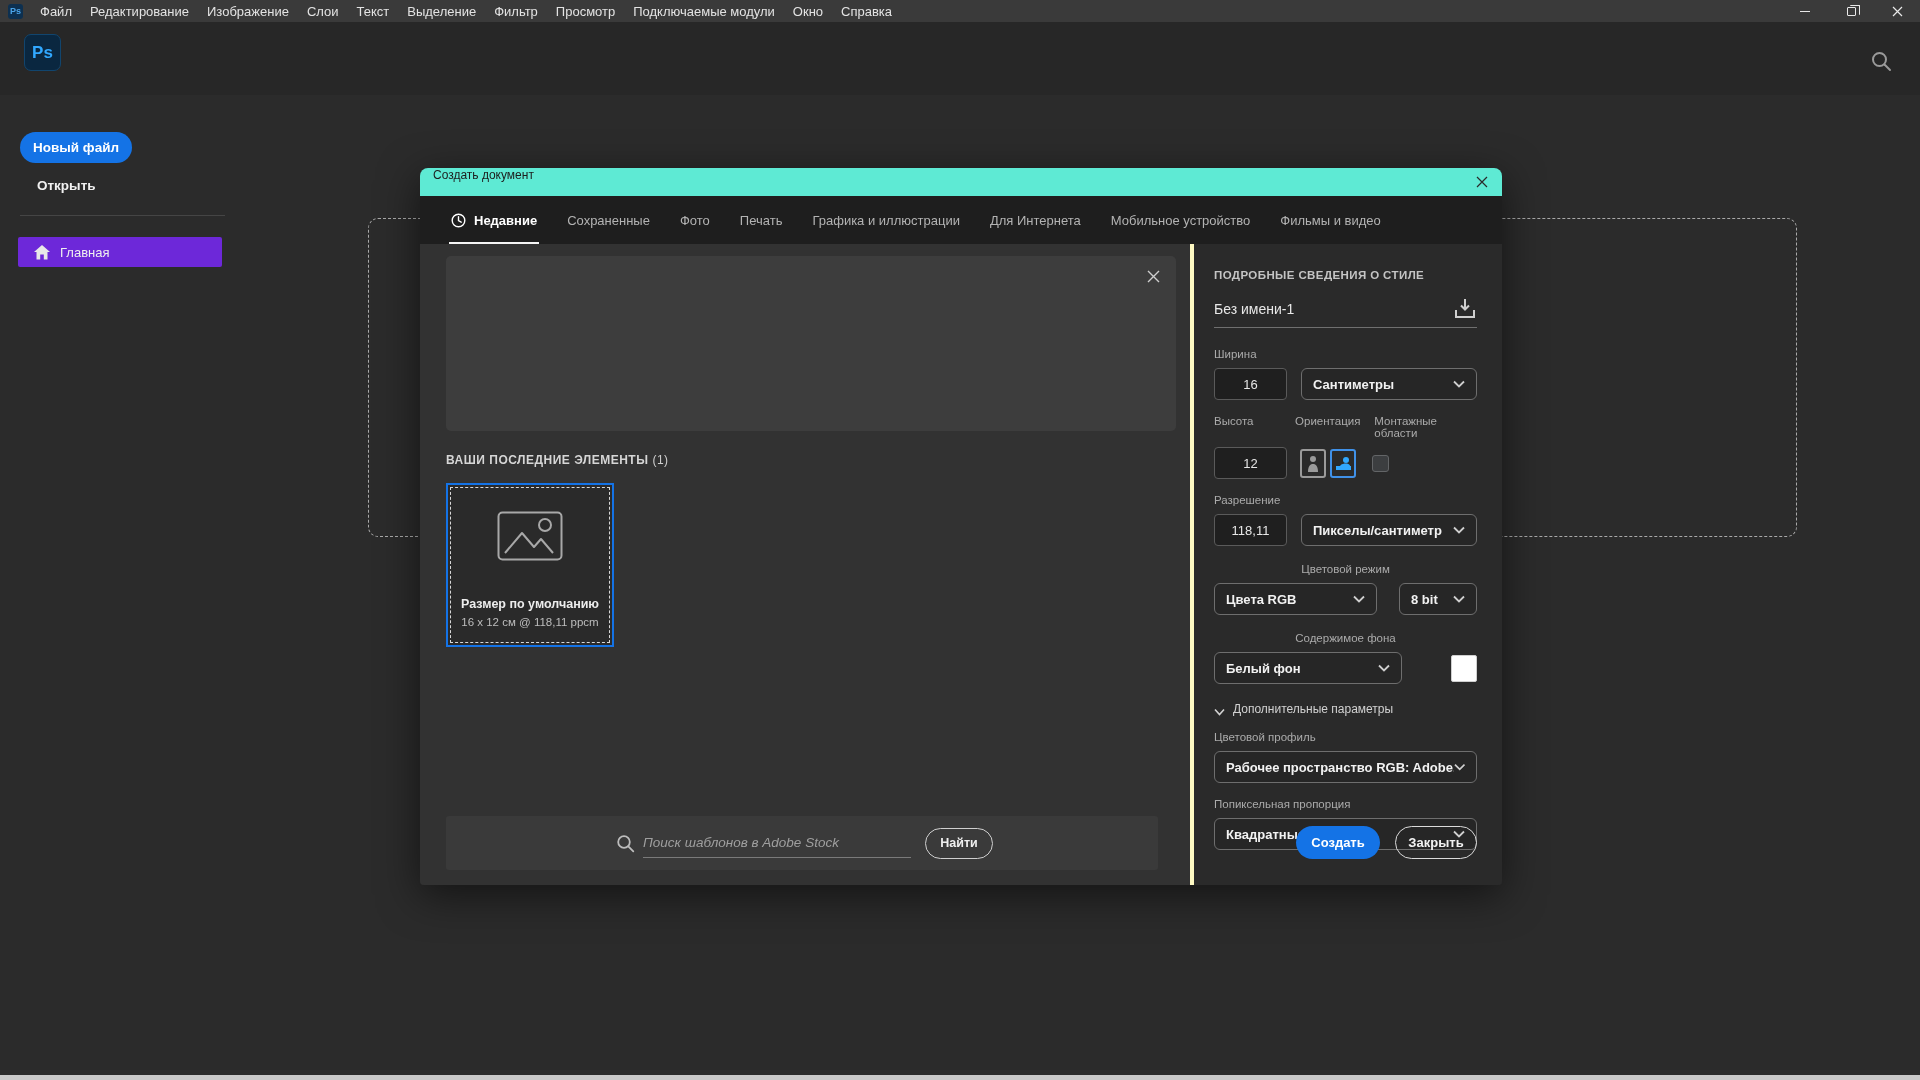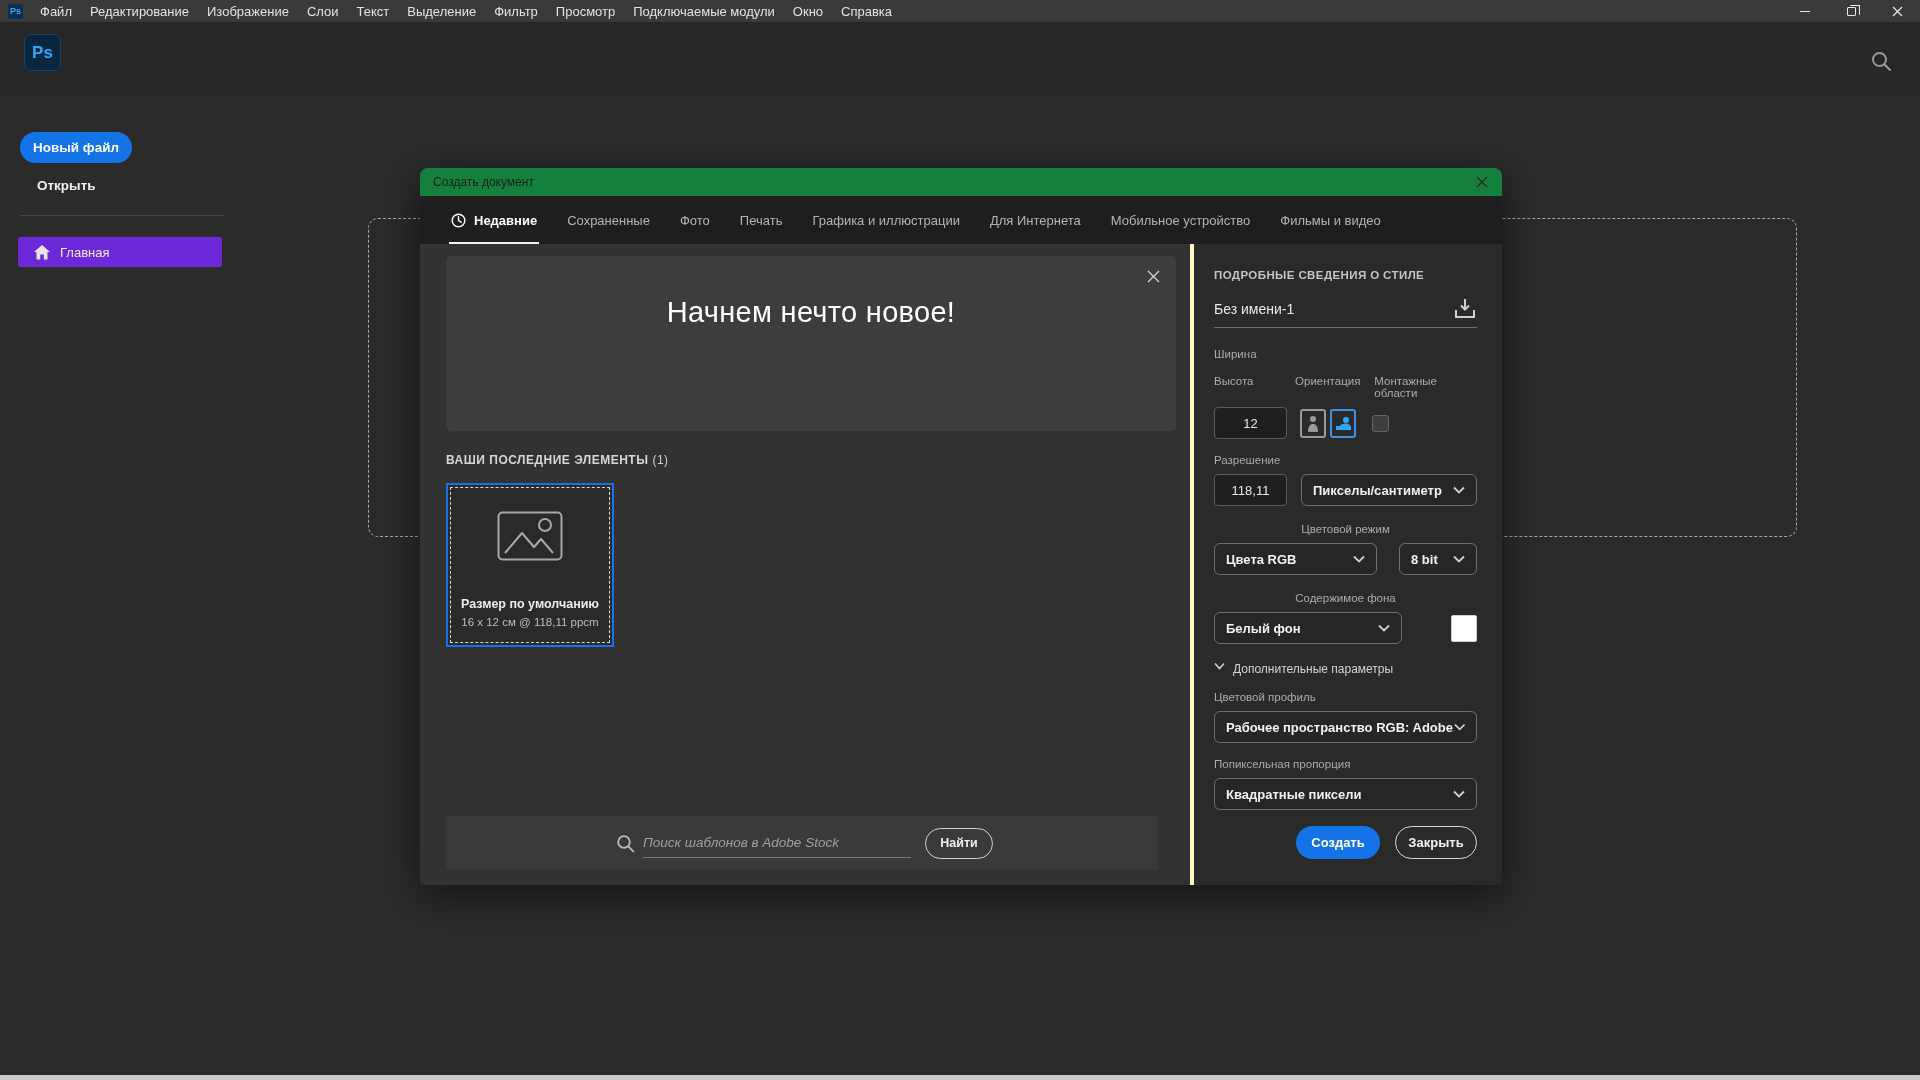--- a/index.html
+++ b/index.html
@@ -38,21 +38,21 @@
   .sidebar-home { position:absolute; top:142px; left:18px; width:204px; height:30px; background:#6d28d9;
                   display:flex; align-items:center; color:#efefef; font-size:13px; cursor:pointer; border-radius:2px;}
   .sidebar-home svg { margin:0 10px 0 16px; }
   .dropzone { position:absolute; top:218px; left:368px; width:1429px; height:319px;
               border:1px dashed #a9a9a9; border-radius:10px; z-index:1; }
   .bottom-scrollbar { position:absolute; bottom:0; left:0; width:1920px; height:5px; background:#c9c9c9; z-index:60; }
 
   
   .dialog { position:absolute; left:420px; top:168px; width:1082px; height:717px; z-index:40;
             border-radius:8px 8px 4px 4px; box-shadow:0 10px 40px rgba(0,0,0,.55); overflow:hidden; }
-  .dialog-titlebar { height:28px; background:#15803d; display:flex; align-items:center;
+  .dialog-titlebar { height:28px; background:#5eead4; display:flex; 
                      color:#1d1d1d; font-size:12px; padding-left:13px; }
   .dialog-close { margin-left:auto; width:40px; height:28px; display:flex; align-items:center;
                   justify-content:center; cursor:pointer; }
   .dialog-tabs { height:48px; background:#1e1e1e; display:flex; align-items:stretch; padding-left:16px; }
   .tab { position:relative; display:flex; align-items:center; gap:8px; padding:0 15px; color:#b3b3b3;
          font-size:13px; cursor:pointer; }
   .tab.active { color:#fff; font-weight:700; }
   .tab.active::after { content:""; position:absolute; left:13px; right:13px; bottom:0; height:2px; background:#f5f5f5; }
   .dialog-body { display:flex; height:641px; }
   .dialog-main { position:relative; width:770px; background:#323232; }
@@ -100,21 +100,21 @@
   .select { height:32px; background:#262626; border:1px solid #6e6e6e; border-radius:6px; display:flex;
             align-items:center; justify-content:space-between; padding:0 11px; cursor:pointer; }
   .select span { font-size:13px; font-weight:700; color:#f2f2f2; white-space:nowrap; overflow:hidden; }
   .sel-unit { flex:1; margin-left:14px; }
   .labels3 { display:flex; margin-top:15px; }
   .labels3 .l1 { width:86px; } .labels3 .l2 { width:84px; }
   .orient-btn { width:26px; height:29px; border-radius:3px; border:2px solid #9a9a9a; background:transparent;
                 display:flex; align-items:center; justify-content:center; cursor:pointer; }
   .orient-btn.active { border-color:#4091e8; }
   .checkbox { width:17px; height:17px; background:#3c3e40; border:1px solid #636567; border-radius:3px; cursor:pointer; }
-  .advanced { display:flex; align-items:flex-start; gap:8px; margin-top:18px; color:#d2d2d2; font-size:12px; cursor:pointer; }
+  .advanced { display:flex; align-items:flex-end; gap:8px; margin-top:18px; color:#d2d2d2; font-size:12px; cursor:pointer; }
   .swatch { width:26px; height:27px; background:#ffffff; border:1px solid #cfcfcf; border-radius:2px; cursor:pointer; }
   .side-actions { position:absolute; right:25px; bottom:26px; display:flex; gap:15px; }
   .btn-create { width:84px; height:33px; background:#1473e6; border:none; border-radius:17px; color:#fff;
                 font-family:inherit; font-size:13px; font-weight:700; cursor:pointer; }
   .btn-close2 { width:82px; height:33px; background:transparent; border:1.5px solid #dadada; border-radius:17px;
                 color:#f2f2f2; font-family:inherit; font-size:13px; font-weight:700; cursor:pointer; }
 </style>
 </head>
 <body>
 
@@ -215,21 +215,20 @@
     </div>
 
     <div class="dialog-body">
 
       <div class="dialog-main">
 
         <div class="hero">
           <svg class="hero-close" width="13" height="13" viewBox="0 0 13 13">
               <path d="M1 1 L12 12 M12 1 L1 12" stroke="#cfcfcf" stroke-width="1.4"></path>
             </svg>
-          <h1>Начнем нечто новое!</h1>
         </div>
 
         <div class="recent-heading">
           <span>ВАШИ ПОСЛЕДНИЕ ЭЛЕМЕНТЫ</span><span class="count">(1)</span>
         </div>
 
         <div class="card">
           <svg class="card-icon" width="66" height="50" viewBox="0 0 66 50">
             <rect x="1.5" y="1.5" width="63" height="47" rx="4" fill="none" stroke="#a8a8a8" stroke-width="2"></rect>
             <circle cx="48" cy="14" r="6" fill="none" stroke="#a8a8a8" stroke-width="2"></circle>
@@ -254,20 +253,29 @@
 
         <div class="name-row">
           <input class="name-input" type="text" value="Без имени-1" style="">
           <svg class="save-icon" width="24" height="22" viewBox="0 0 24 22">
             <path d="M12 1 V11 M8 7.5 L12 11.5 L16 7.5" fill="none" stroke="#cfcfcf" stroke-width="2"></path>
             <path d="M3 12 V19 H21 V12" fill="none" stroke="#cfcfcf" stroke-width="2"></path>
           </svg>
         </div>
 
         <div class="field-label mt22">Ширина</div>
+        <div class="row mt8">
+          <input class="num-input" type="text" value="16" style="">
+          <div class="select sel-unit">
+            <span>Сантиметры</span>
+            <svg width="12" height="8" viewBox="0 0 12 8">
+                <path d="M1 1.5 L6 6.5 L11 1.5" fill="none" stroke="#cfcfcf" stroke-width="1.8"></path>
+              </svg>
+          </div>
+        </div>
 
         <div class="labels3">
           <span class="field-label l1">Высота</span>
           <span class="field-label l2">Ориентация</span>
           <span class="field-label">Монтажные области</span>
         </div>
         <div class="row mt8">
           <input class="num-input" type="text" value="12" style="">
           <div class="orient-btn" style="margin-left:13px">
             <svg width="14" height="17" viewBox="0 0 14 17">

